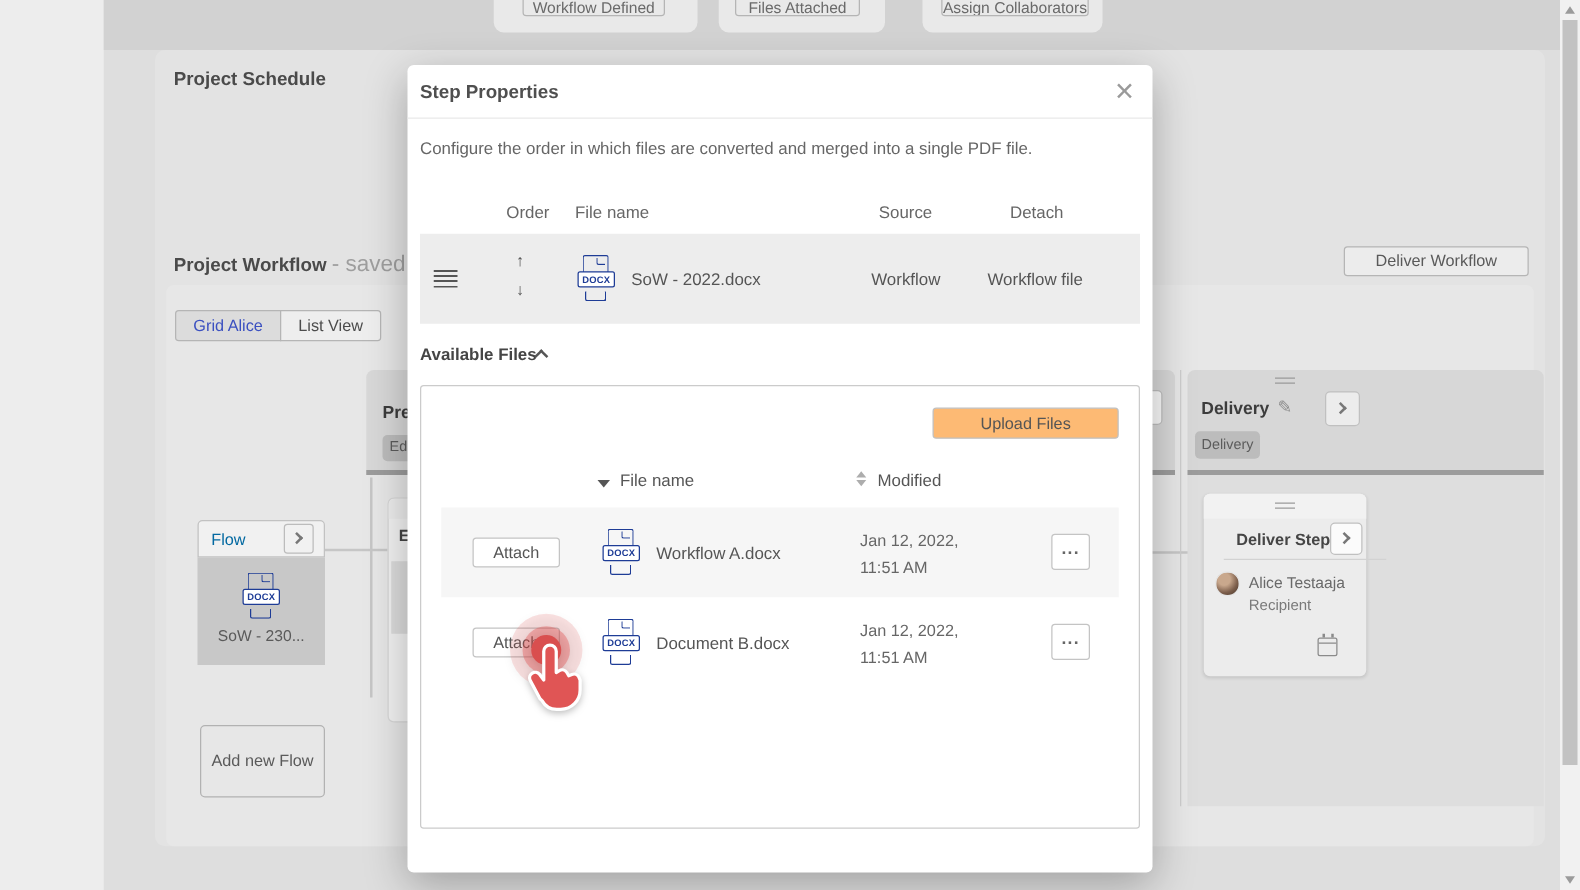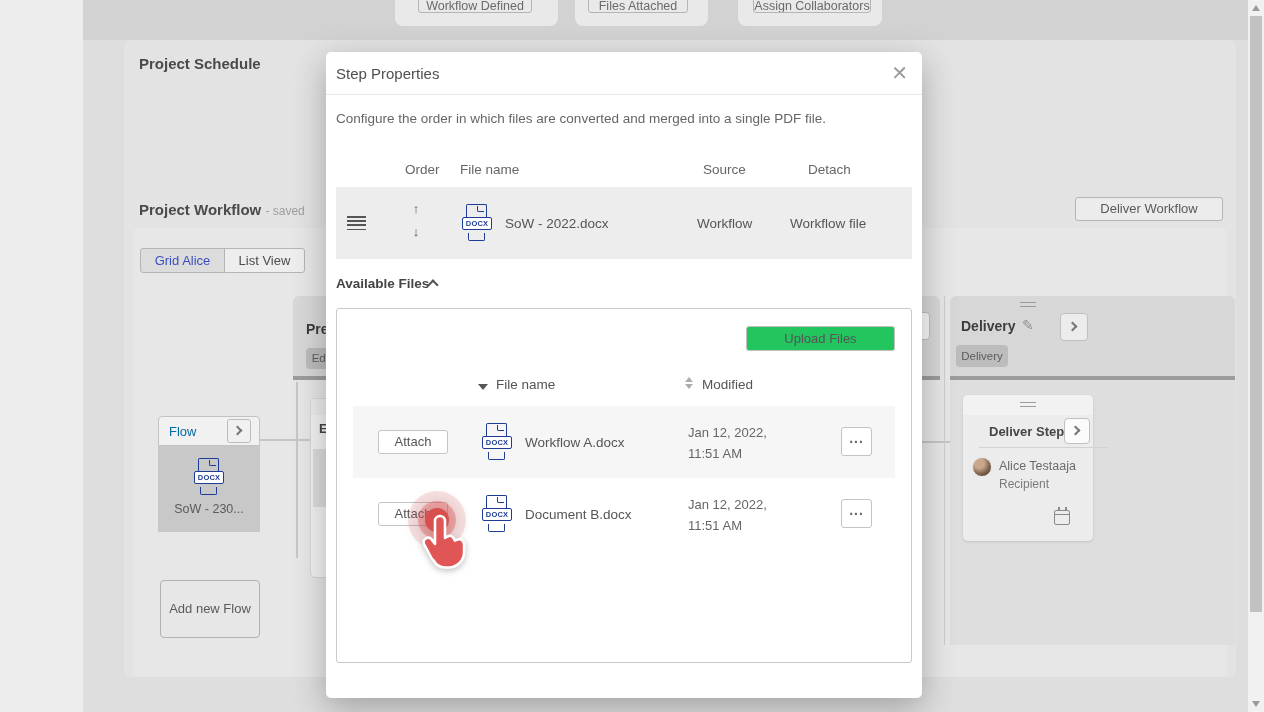--- a/index.html
+++ b/index.html
@@ -12,21 +12,21 @@
   .content-bg   { left:83px; top:0; width:1165px; height:712px; background:#dedede; }
   .top-band     { left:83px; top:0; width:1165px; height:40px; background:#d2d2d2; }
   .main-panel   { left:124px; top:40px; width:1112px; height:637px; background:#e3e3e3; border-radius:8px; }
   .wf-panel     { left:133px; top:228px; width:1094px; height:449px; background:#e7e7e7; border-radius:6px; }
 
   .top-card { top:-12px; height:38px; background:#e9e9e9; border-radius:8px; }
   .top-card-btn { position:absolute; top:-12px; height:25px; border:1px solid #b5b5b5; border-radius:3px;
     background:#e9e9e9; color:#6a6a6a; font-size:12.5px; text-align:center; line-height:34px; overflow:hidden; }
 
   .h1 { font-size:15px; font-weight:bold; color:#4a4a4a; }
-  .saved { font-size:12px; color:#9e9e9e; font-weight:normal; }
+  .saved { font-size:18px; color:#9e9e9e; font-weight:normal; }
 
   .sched-card { left:133px; top:96px; width:232px; height:82px; background:#ececec; border-radius:6px; }
   .field-label { font-size:13px; font-weight:bold; color:#4a4a4a; }
   .date-input { left:15px; top:26px; width:197px; height:27px; background:#f2f2f2; border:1px solid #bdbdbd; border-radius:3px; }
   .date-input .cal-cell { position:absolute; right:0; top:0; width:29px; height:25px; border-left:1px solid #bdbdbd; }
 
   .btn { border:1px solid #b5b5b5; border-radius:3px; background:#ececec; color:#5a5a5a;
          font-size:13px; text-align:center; }
   .delete-btn { left:1075px; top:197px; width:148px; height:24px; line-height:22px; }
 
@@ -90,33 +90,33 @@
      border-top:6px solid #555; }
   .tri-up-s { width:0; height:0; border-left:4px solid transparent; border-right:4px solid transparent;
      border-bottom:5px solid #adadad; }
   .tri-down-s { width:0; height:0; border-left:4px solid transparent; border-right:4px solid transparent;
      border-top:5px solid #adadad; }
 
   
   .modal { left:326px; top:52px; width:596px; height:646px; background:#fff; border-radius:5px;
      box-shadow:0 10px 34px rgba(0,0,0,0.28); }
   .modal-header { position:absolute; left:0; top:0; width:100%; height:43px; border-bottom:1px solid #e9e9e9; }
-  .modal-title { position:absolute; left:10px; top:13px; font-size:15px; font-weight:normal; color:#4f4f4f; }
+  .modal-title { position:absolute; left:10px; top:13px; font-size:15px; font-weight:bold; color:#4f4f4f; }
   .close-x { position:absolute; right:14px; top:9px; font-size:20px; color:#9a9a9a; cursor:default; }
   .modal-desc { position:absolute; left:10px; top:59px; font-size:13.5px; color:#666; }
   .th { position:absolute; font-size:13.5px; color:#666; }
   .order-row { position:absolute; left:10px; top:135px; width:576px; height:72px; background:#ededed; }
   .cell-txt { position:absolute; font-size:13.5px; color:#555; }
   .arrow-txt { font-size:13px; color:#555; line-height:15px; text-align:center; }
 
   .avail-label { position:absolute; left:10px; top:224px; font-size:13.5px; font-weight:bold; color:#454545; }
   .avail-panel { position:absolute; left:10px; top:256px; width:576px; height:355px; border:1px solid #cbcbcb;
      border-radius:3px; background:#fff; }
   .upload-btn { position:absolute; right:16px; top:17px; width:149px; height:25px; line-height:23px;
-     border:1px solid #c0c0c0; border-radius:3px; background:#22c55e; color:#555; font-size:13px; text-align:center; }
+     border:1px solid #c0c0c0; border-radius:3px; background:#fdba74; color:#555; font-size:13px; text-align:center; }
   .fr { position:absolute; left:16px; width:542px; height:72px; }
   .attach-btn { position:absolute; left:25px; top:24px; width:70px; height:24px; line-height:22px;
      background:#fff; border:1px solid #c4c4c4; border-radius:3px; color:#555; font-size:13px; text-align:center; }
   .file-name { position:absolute; left:172px; top:29px; font-size:13.5px; color:#555; }
   .mod-date { position:absolute; left:335px; top:16px; font-size:13px; color:#666; line-height:21px; }
   .menu-btn { position:absolute; left:488px; top:21px; width:31px; height:29px; background:#fff;
      border:1px solid #c4c4c4; border-radius:3px; color:#666; font-size:14px; font-weight:bold;
      text-align:center; line-height:20px; letter-spacing:1px; }
 
   

